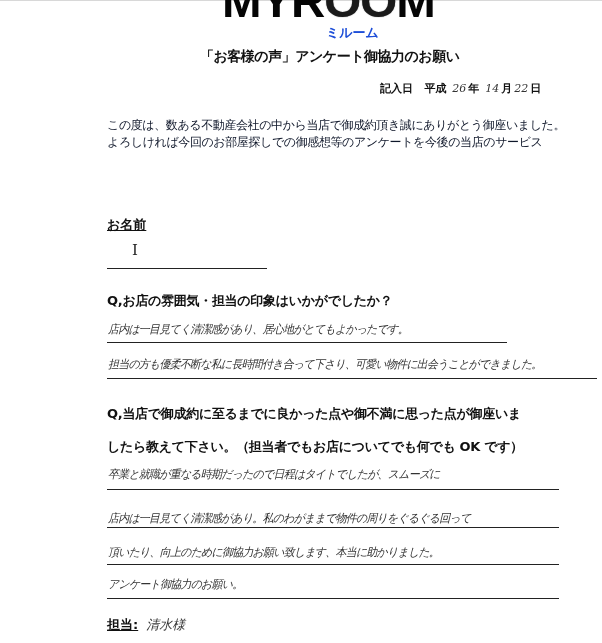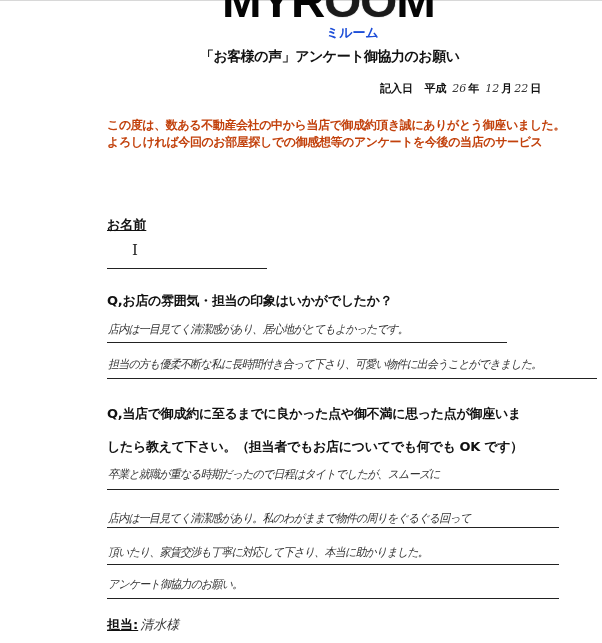--- a/index.html
+++ b/index.html
@@ -77,24 +77,24 @@
       color: #333;
       font-size: 11px;
       margin: 16px 2px;
     }
     .intro {
       position: absolute;
       left: 107px;
       top: 117px;
       width: 470px;
       font-size: 12px;
-      font-weight: bold;
+      font-weight: normal;
       line-height: 17px;
       letter-spacing: -0.4px;
-      color: #c2410c;
+      color: #0f172a;
     }
     .intro div { white-space: nowrap; }
     .name-label {
       position: absolute;
       left: 107px;
       top: 216px;
       font-size: 13px;
       font-weight: bold;
       text-decoration: underline;
       color: #111;
@@ -143,38 +143,38 @@
       white-space: nowrap;
     }
     .staff-value {
       font-family: "DejaVu Serif", serif;
       font-style: italic;
       font-weight: normal;
       font-size: 13px;
       color: #333;
       text-decoration: none;
       display: inline-block;
-      margin-left: 2px;
+      margin-left: 8px;
     }
   </style>
 </head>
 <body>
 
 <div class="top-border"></div>
 
 <div class="logo"><span>MYR</span><span class="oo">OO</span><span>M</span></div>
 <div class="logo-kana">ミルーム</div>
 
 <div class="doc-title">「お客様の声」アンケート御協力のお願い</div>
 
 <div class="entry-date">
   <span>記入日</span>&nbsp;&nbsp;
   <span>平成</span>
   <span class="hw">26</span><span>年</span>
-  <span class="hw">12</span><span>月</span><span class="hw">22</span><span>日</span>
+  <span class="hw">14</span><span>月</span><span class="hw">22</span><span>日</span>
 </div>
 
 <div class="intro">
   <div>この度は、数ある不動産会社の中から当店で御成約頂き誠にありがとう御座いました。</div>
   <div>よろしければ今回のお部屋探しでの御感想等のアンケートを今後の当店のサービス</div>
 </div>
 
 <div class="name-label">お名前</div>
 <div class="name-value">I</div>
 <div class="line" style="left:107px; top:268px; width:160px;"></div>
@@ -184,18 +184,18 @@
 <div class="line" style="left:107px; top:342px; width:400px;"></div>
 <div class="answer" style="top:357px;">担当の方も優柔不断な私に長時間付き合って下さり、可愛い物件に出会うことができました。</div>
 <div class="line" style="left:107px; top:378px; width:490px;"></div>
 
 <div class="question" style="top:405px;">Q,当店で御成約に至るまでに良かった点や御不満に思った点が御座いま</div>
 <div class="question" style="top:438px;">したら教えて下さい。（担当者でもお店についてでも何でも OK です）</div>
 <div class="answer" style="top:467px;">卒業と就職が重なる時期だったので日程はタイトでしたが、スムーズに</div>
 <div class="line" style="left:107px; top:489px; width:452px;"></div>
 <div class="answer" style="top:511px;">店内は一目見てく清潔感があり。私のわがままで物件の周りをぐるぐる回って</div>
 <div class="line" style="left:107px; top:527px; width:452px;"></div>
-<div class="answer" style="top:545px;">頂いたり、家賃交渉も丁寧に対応して下さり、本当に助かりました。</div>
+<div class="answer" style="top:545px;">頂いたり、向上のために御協力お願い致します、本当に助かりました。</div>
 <div class="line" style="left:107px; top:564px; width:452px;"></div>
 <div class="answer" style="top:577px;">アンケート御協力のお願い。</div>
 <div class="line" style="left:107px; top:598px; width:452px;"></div>
 
 <div class="staff-label"><span>担当:</span><span class="staff-value">清水様</span></div>
 
 </body></html>

